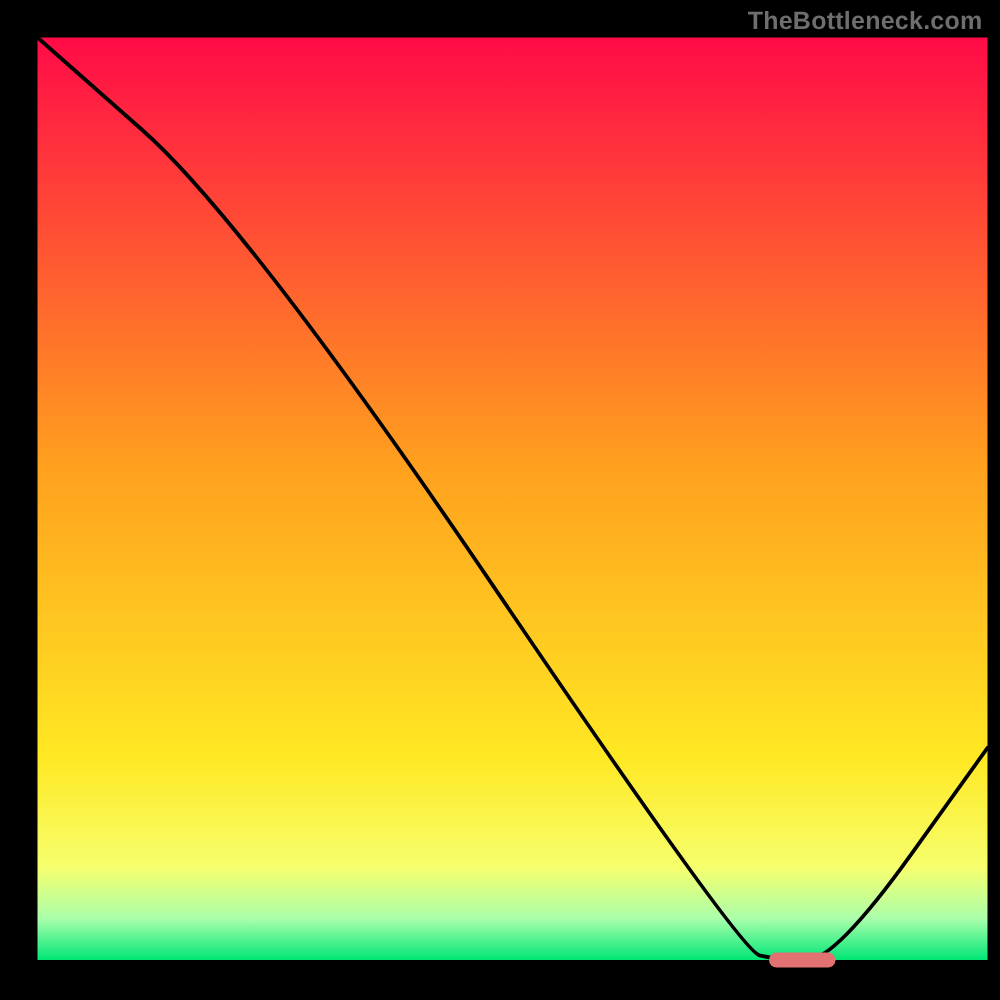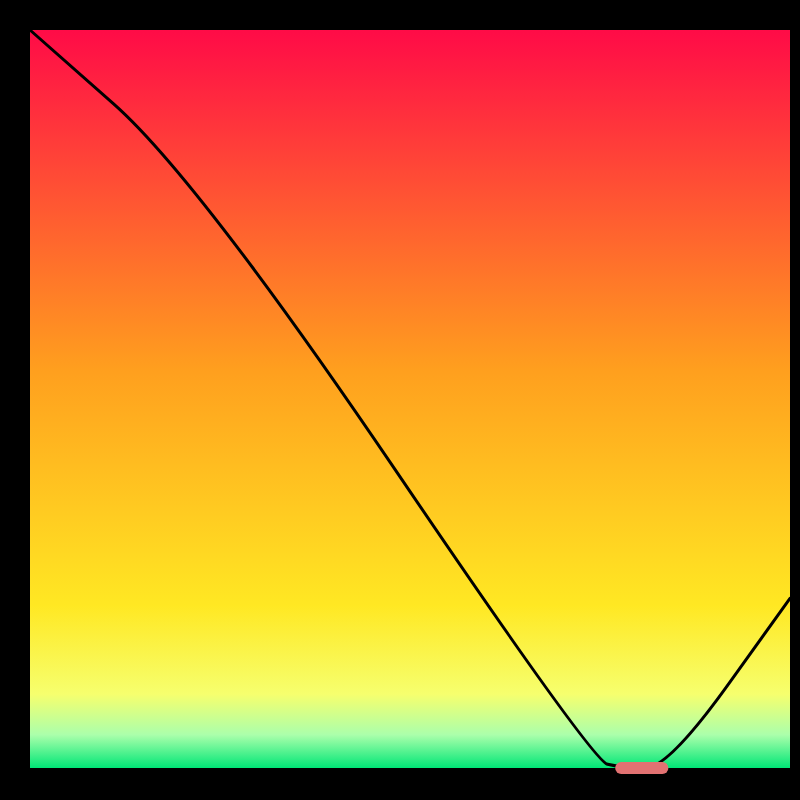--- a/index.html
+++ b/index.html
@@ -47,13 +47,14 @@
           <stop offset="78.00%" stop-color="#ffe823"></stop>
           <stop offset="90.00%" stop-color="#f6ff6e"></stop>
           <stop offset="95.50%" stop-color="#abffab"></stop>
           <stop offset="100.00%" stop-color="#00e676"></stop>
         </linearGradient>
     </defs>
     <rect id="plot-bg" x="30" y="30" width="760" height="738" fill="url(#bg-grad)"></rect>
     <path id="curve" fill="none" stroke="#000" stroke-width="3" stroke-linejoin="round" stroke-linecap="round" d="M 30 30 Q 30 30 113.6 103.80000000000001 Q 197.2 177.60000000000002 394.79999999999995 469.11 Q 592.4 760.62 607.6 764.31 Q 622.8000000000001 768 645.6 768 Q 668.4 768 729.2 683.13 T 790 598.26"></path>
     <rect id="marker" rx="6" ry="6" height="12" y="762" x="615.2" width="53.19999999999993" fill="#e27272"></rect>
   </svg>
+  <div class="watermark">TheBottleneck.com</div>
 </div>
 
 </body></html>

